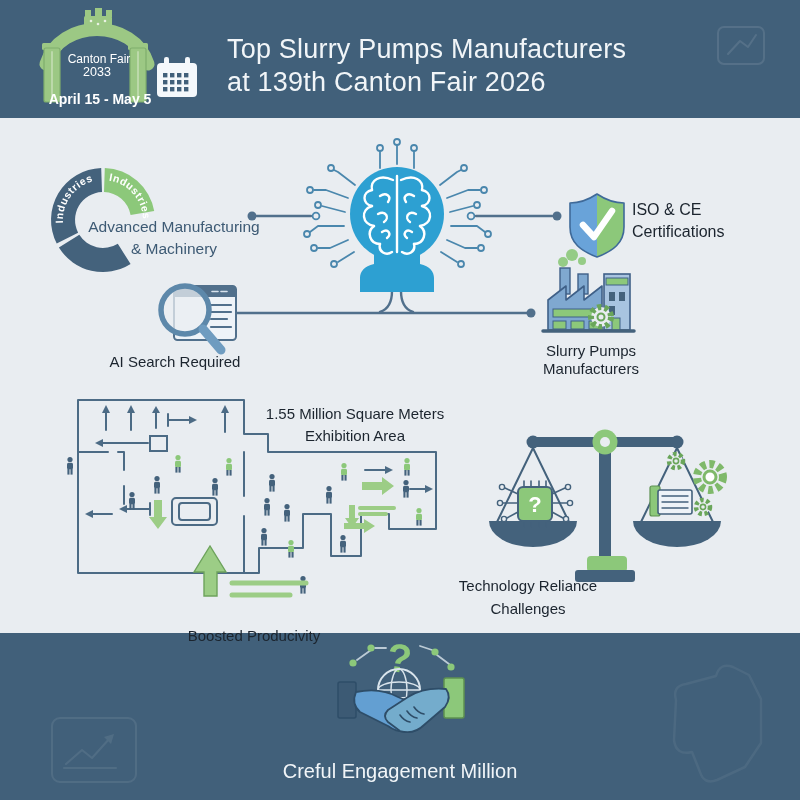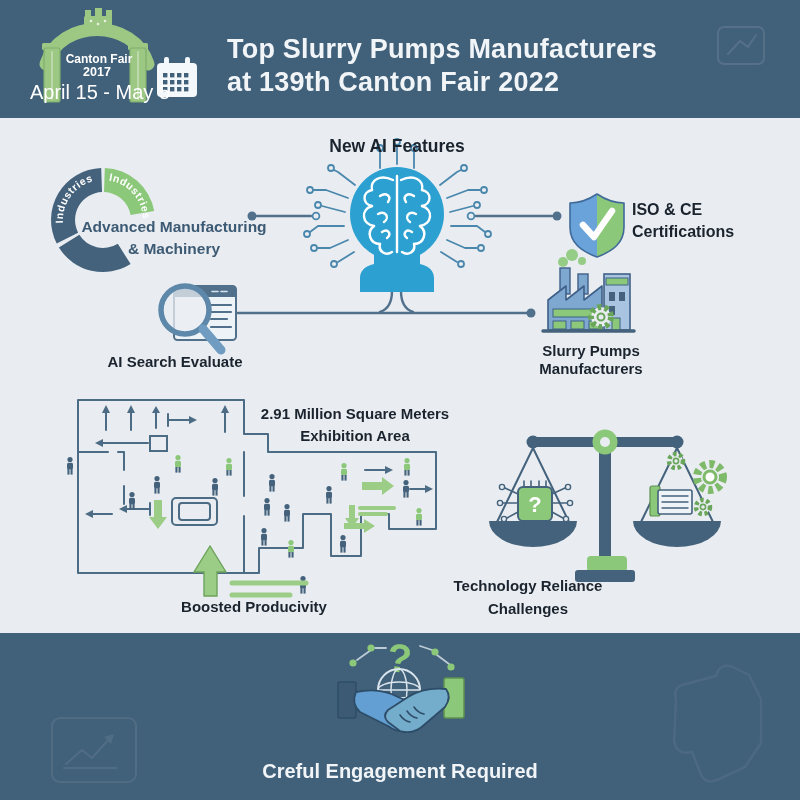--- a/index.html
+++ b/index.html
@@ -15,21 +15,21 @@
   .band.header{top:0;height:118px;background:var(--header-bg)}
   .band.footer{top:633px;bottom:0;background:var(--header-bg)}
   svg.art{position:absolute;inset:0;z-index:2;pointer-events:none}
   .art path,.art line,.art polyline{stroke-linecap:round;stroke-linejoin:round}
   .f-slate{fill:var(--slate)} .f-green{fill:var(--green)}
   .f-blue{fill:var(--blue)}
   .s-plan{stroke:var(--slate-line);stroke-width:2;fill:none}
   .s-conn{stroke:var(--connector);stroke-width:2.4;fill:none}
   .s-circ{stroke:var(--circuit);stroke-width:1.8;fill:none}
   .s-white{stroke:#fff;fill:none}
-  .label{position:absolute;z-index:3;white-space:pre-line;font-weight:bold;color:var(--text-dark)}
+  .label{position:absolute;z-index:3;white-space:pre-line;font-weight:normal;color:var(--text-dark)}
   .ctr{transform:translateX(-50%);text-align:center}
   .cap{font-size:15px;line-height:20px}
   .donut-label{font-family:"Liberation Sans",sans-serif;font-size:10.5px;font-weight:bold;
     fill:#ffffff;letter-spacing:.6px}
 </style>
 </head>
 <body>
 
 <div class="canvas">
 
@@ -395,41 +395,40 @@
       <rect x="52" y="718" width="84" height="64" rx="8" fill="none" stroke="#ffffff" stroke-width="2"></rect>
       <path d="M64,768 L116,768 M66,764 L82,750 L92,758 L110,738" fill="none" stroke="#ffffff" stroke-width="2"></path>
       <polygon points="114,734 104,737 111,744" fill="#ffffff"></polygon>
     </g>
     <g opacity="0.06">
       <path d="M676,700 Q672,686 686,684 L716,676 Q720,662 733,667 L749,675 L761,699 L761,743 L745,767 L717,780 Q704,785 700,772 L692,752 Q676,756 674,740 Z" fill="none" stroke="#ffffff" stroke-width="2.5"></path>
     </g>
   </svg>
 
   <div class="label ctr" style="left:99px;top:52px;font-size:12px;color:#fff">Canton Fair</div>
-  <div class="label ctr" style="left:97px;top:65px;font-size:12.5px;color:#fff">2017</div>
-  <div class="label ctr" style="left:100px;top:81px;font-size:20px;color:#fff;font-weight:normal">April 15 - May 5</div>
+  <div class="label ctr" style="left:97px;top:65px;font-size:12.5px;color:#fff">2033</div>
+  <div class="label ctr" style="left:100px;top:91px;font-size:14px;color:#fff;font-weight:bold">April 15 - May 5</div>
   <div class="label" style="left:227px;top:33px;font-size:27px;line-height:33px;color:var(--text-white);letter-spacing:.2px">Top Slurry Pumps Manufacturers
-at 139th Canton Fair 2022</div>
-
-  <div class="label ctr" style="left:397px;top:136px;font-size:17.5px">New AI Features</div>
+at 139th Canton Fair 2026</div>
+
 
   <div class="label" style="left:632px;top:199px;font-size:16px;line-height:22px">ISO &amp; CE
 Certifications</div>
 
   <div class="label ctr cap" style="left:174px;top:216px;font-size:15.5px;line-height:22px;color:var(--caption-slate)">Advanced Manufacturing
 &amp; Machinery</div>
 
-  <div class="label ctr cap" style="left:175px;top:352px">AI Search Evaluate</div>
+  <div class="label ctr cap" style="left:175px;top:352px">AI Search Required</div>
 
   <div class="label ctr cap" style="left:591px;top:342px;line-height:18px">Slurry Pumps
 Manufacturers</div>
 
-  <div class="label ctr cap" style="left:355px;top:403px;line-height:22px">2.91 Million Square Meters
+  <div class="label ctr cap" style="left:355px;top:403px;line-height:22px">1.55 Million Square Meters
 Exhibition Area</div>
 
-  <div class="label ctr cap" style="left:254px;top:597px">Boosted Producivity</div>
+  <div class="label ctr cap" style="left:254px;top:626px">Boosted Producivity</div>
 
   <div class="label ctr cap" style="left:528px;top:574px;line-height:23px">Technology Reliance
 Challenges</div>
 
 
-  <div class="label ctr" style="left:400px;top:760px;font-size:20px;color:var(--text-white)">Creful Engagement Required</div>
+  <div class="label ctr" style="left:400px;top:760px;font-size:20px;color:var(--text-white)">Creful Engagement Million</div>
 </div>
 
 </body></html>

